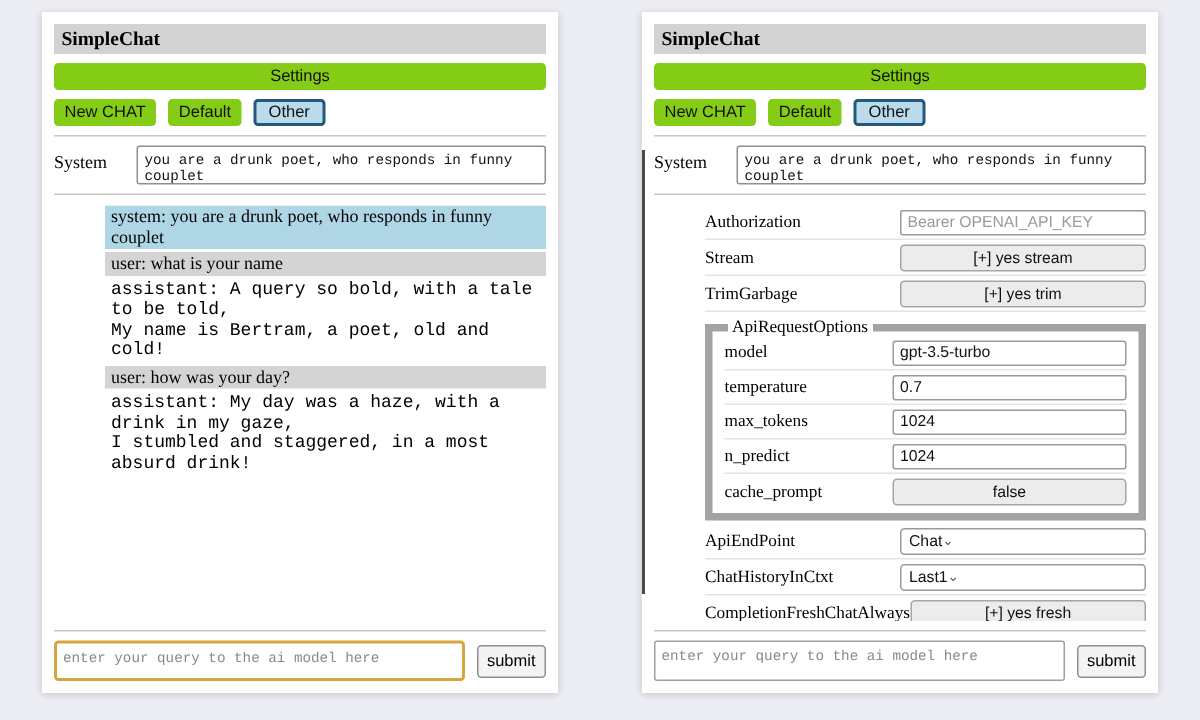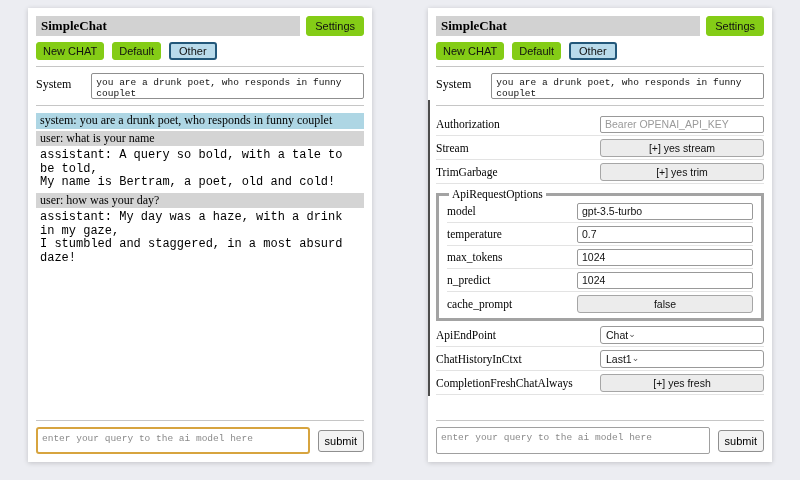--- a/index.html
+++ b/index.html
@@ -4,38 +4,38 @@
 <style>
   * { margin:0; padding:0; box-sizing:border-box; }
   html,body { width:800px; height:480px; overflow:hidden; }
   body { background:#ecedf2; font-family:"Liberation Serif", serif; position:relative; }
 
   .panel { position:absolute; top:8px; width:344px; height:454px; background:#ffffff;
            box-shadow:0 1px 5px rgba(0,0,0,0.18); padding:8px; display:flex; flex-direction:column; }
   .panel-left  { left:28px; }
   .panel-right { left:428px; }
 
-  .titlebar { display:flex; gap:6px; align-items:stretch; }
+  .titlebar { display:flex; gap:6px; align-items:stretch;flex-direction:column; }
   .title { flex:1; background:#d2d2d2; font-weight:bold; font-size:13px; padding:2px 5px; color:#000; }
   .btn { font-family:"Liberation Sans", sans-serif; font-size:11px; background:#84cc16;
          border:1px solid #84cc16; border-radius:3px; padding:2px 8px; color:#111; cursor:default; }
 
   .toolbar { display:flex; gap:8px; margin-top:6px; }
   .toolbar .btn { padding:2px 6px; }
   .btn.active { background:#b9dbeb; border:2px solid #23587a; padding:1px 8px; }
 
   .hrline { border:none; border-top:1px solid #c6c6c6; margin:6px 0; }
 
   .sysrow { display:flex; gap:20px; align-items:flex-start; }
   .syslabel { font-size:12px; margin-top:4px; }
   .systext { flex:1; height:26px; resize:none; border:1px solid #8f8f8f; border-radius:2px;
              font-family:"Liberation Mono", monospace; font-size:9.5px; padding:3px 4px; color:#111;
              overflow:hidden; outline:none; }
 
-  .content { flex:1; overflow:hidden; margin-top:1px; }
+  .content { flex:1; overflow:hidden; margin-top:1px;margin-left:34px; }
 
   
   .msg { font-size:12px; line-height:13.5px; padding:1px 4px; margin-bottom:2px; color:#000; }
   .msg.system { background:#aed6e4; }
   .msg.user { background:#d4d4d4; }
   .msg.assistant { background:transparent;font-family:Liberation Mono, monospace; }
   .msg span { display:block; }
 
   
   .srow { display:flex; justify-content:space-between; align-items:center;
@@ -43,23 +43,23 @@
   .slabel { font-size:11.5px; color:#000; }
   .sctrl { width:164px; font-family:"Liberation Sans", sans-serif; font-size:10.5px; }
   input.sctrl { height:17px; border:1px solid #999; border-radius:2px; padding:1px 4px; color:#111; outline:none; }
   input.sctrl::placeholder { color:#9a9a9a; }
   .sbtn { background:#ececec; border:1px solid #a6a6a6; border-radius:3px; text-align:center;
           padding:2px 0; color:#111; cursor:default; }
   .sselect { display:flex; justify-content:flex-start; align-items:center; background:#fff;
              border:1px solid #999; border-radius:3px; padding:1px 5px; height:18px; color:#111; }
   .chev { font-size:9px; color:#555; line-height:1; }
 
-  fieldset.aro { border:3px solid #a3a3a3; margin:4px 0 2px 0; padding:0 8px 3px 8px; }
+  fieldset.aro { border:5px solid #a3a3a3; margin:4px 0 2px 0; padding:0 8px 3px 8px; }
   fieldset.aro legend { font-size:11.5px; padding:0 3px; margin-left:2px; }
-  fieldset.aro .sctrl { width:176px; }
+  fieldset.aro .sctrl { width:156px; }
   fieldset.aro .srow:last-child { border-bottom:none; }
 
   .queryrow { display:flex; gap:8px; align-items:center; }
   .querybox { flex:1; height:27px; resize:none; font-family:"Liberation Mono", monospace;
               font-size:9.5px; padding:4px 4px; color:#7a7a7a; outline:none; overflow:hidden; }
   .querybox.focused { border:2px solid #d7a43f; border-radius:3px; }
   .querybox.normal { border:1px solid #a0a0a0; border-radius:2px; }
   .querybox::placeholder { color:#8a8a8a; }
   .submitbtn { font-family:"Liberation Sans", sans-serif; font-size:11px; background:#f3f3f3;
                border:1px solid #8f8f8f; border-radius:3px; padding:4px 6px; }
@@ -99,21 +99,21 @@
     </div>
     <div class="msg assistant">
       <span>assistant: A query so bold, with a tale to be told,</span>
       <span>My name is Bertram, a poet, old and cold!</span>
     </div>
     <div class="msg user">
       <span>user: how was your day?</span>
     </div>
     <div class="msg assistant">
       <span>assistant: My day was a haze, with a drink in my gaze,</span>
-      <span>I stumbled and staggered, in a most absurd daze!</span>
+      <span>I stumbled and staggered, in a most absurd drink!</span>
     </div>
   </div>
 
   <hr class="hrline">
 
   <div class="queryrow">
     <textarea class="querybox focused" spellcheck="false" placeholder="enter your query to the ai model here" style=""></textarea>
     <button class="submitbtn">submit</button>
   </div>
 </div>

